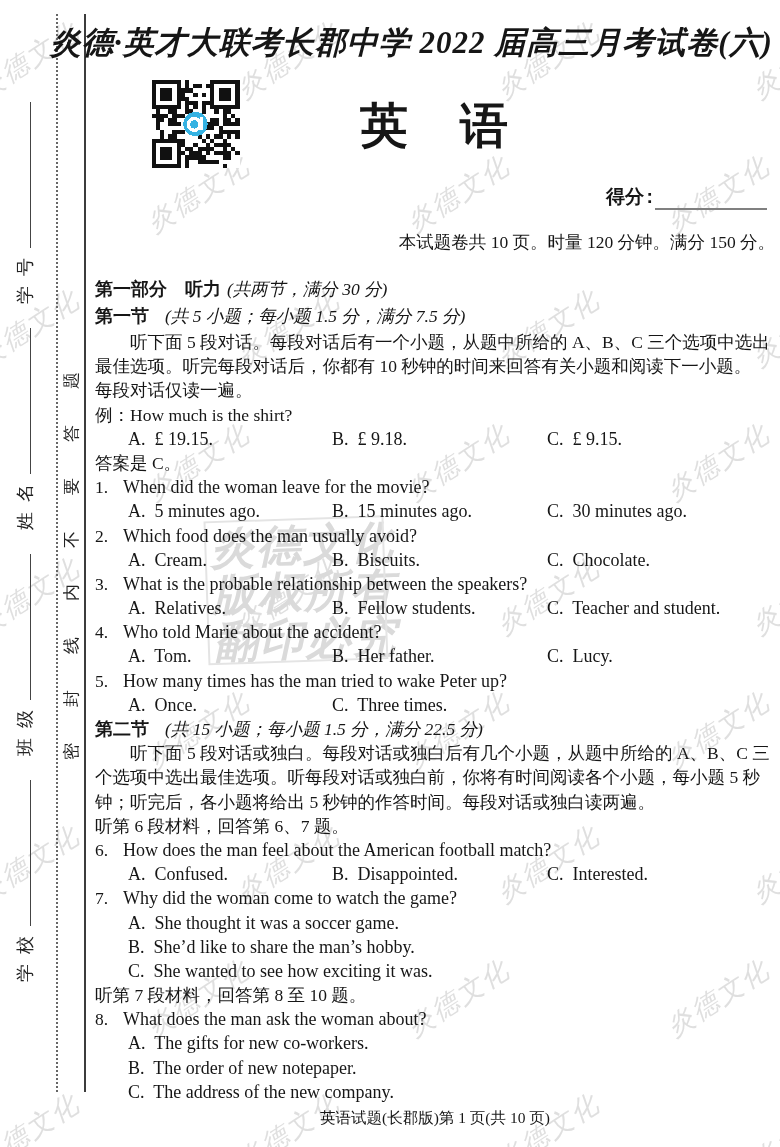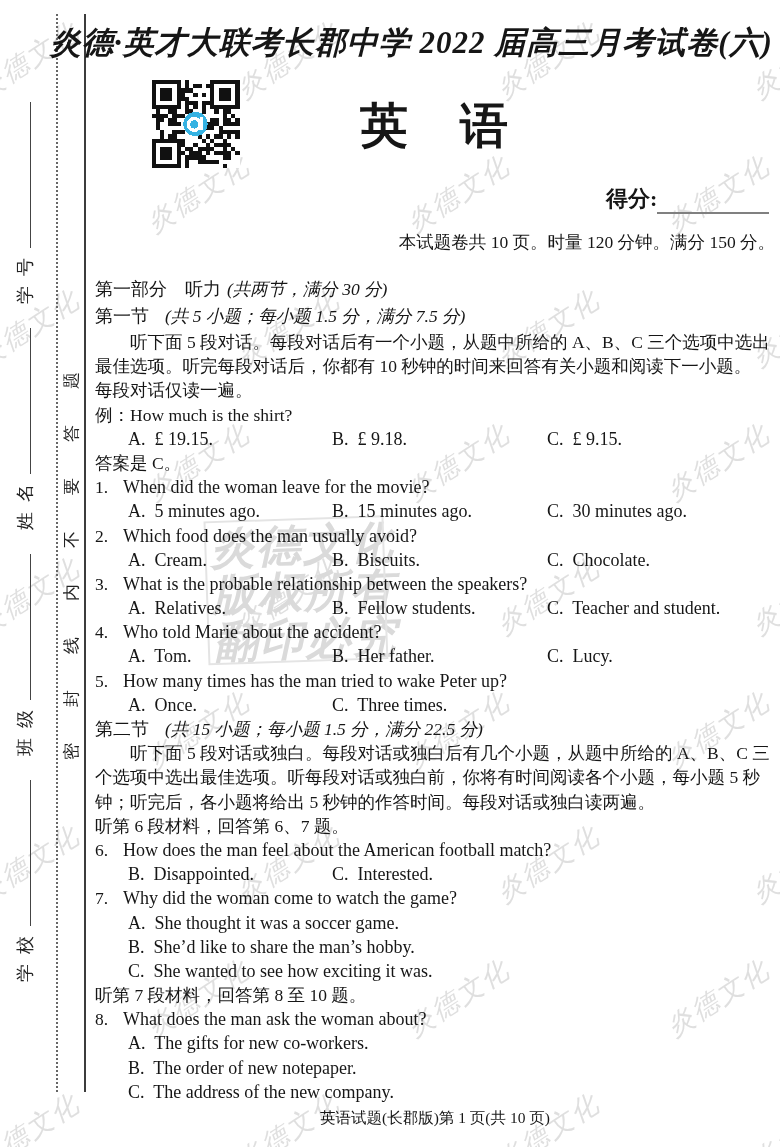--- a/index.html
+++ b/index.html
@@ -24,28 +24,28 @@
   .seal-text{position:absolute;left:60px;top:760px;width:440px;z-index:2;
       transform:rotate(-90deg);transform-origin:0 0;font-size:17px;letter-spacing:36px;
       white-space:nowrap;color:#222;}
   
   .exam-title{position:absolute;left:50px;top:22px;width:720px;z-index:2;
       font-size:31px;font-weight:bold;font-style:italic;white-space:nowrap;letter-spacing:1px;}
   .qr{position:absolute;left:151px;top:80px;z-index:2;}
   .subject{position:absolute;left:95px;top:94px;width:680px;text-align:center;z-index:2;
       font-size:48px;font-weight:800;letter-spacing:2px;}
   .score{position:absolute;left:606px;top:184px;z-index:2;display:flex;align-items:flex-end;}
-  .score-label{font-family:Liberation Serif, serif;font-weight:bold;font-size:22px;}
+  .score-label{font-family:Liberation Mono, monospace;font-weight:bold;font-size:19px;}
   .score-blank{display:inline-block;width:112px;border-bottom:2px solid #808080;height:17px;}
   .info{position:absolute;left:95px;top:230px;width:680px;text-align:right;z-index:2;font-size:17.5px;}
   
   .content{position:absolute;left:95px;top:276px;width:684px;z-index:2;font-size:17.5px;}
   .line{height:24.2px;line-height:24.2px;white-space:nowrap;}
   .line.head{height:27px;line-height:27px;}
-  .hei{font-family:"Liberation Sans","DejaVu Sans",sans-serif;font-weight:normal;font-size:18px;}
+  .hei{font-family:"Liberation Sans","DejaVu Sans",sans-serif;font-weight:bold;font-size:18px;}
   .kai{font-style:italic;margin-left:6px;}
   .indent{text-indent:35px;}
   .qnum{display:inline-block;width:28px;}
   .qtext{font-size:18px;}
   .opts{display:grid;grid-template-columns:204px 215px auto;padding-left:33px;}
   .opt{white-space:pre;font-size:18px;}
   .stack{padding-left:33px;white-space:pre;font-size:18px;}
   
   .footer{position:absolute;left:95px;top:1108px;width:680px;text-align:center;z-index:2;font-size:15.5px;}
 </style>
@@ -317,20 +317,21 @@
     <div class="line">
       <span class="hei">第二节</span><span class="kai" style="margin-left:16px;">(共 15 小题；每小题 1.5 分，满分 22.5 分)</span>
     </div>
     <div class="line indent">听下面 5 段对话或独白。每段对话或独白后有几个小题，从题中所给的 A、B、C 三</div>
     <div class="line">个选项中选出最佳选项。听每段对话或独白前，你将有时间阅读各个小题，每小题 5 秒</div>
     <div class="line">钟；听完后，各小题将给出 5 秒钟的作答时间。每段对话或独白读两遍。</div>
     <div class="line">听第 6 段材料，回答第 6、7 题。</div>
 
     <div class="line"><span class="qnum">6.</span><span class="qtext">How does the man feel about the American football match?</span></div>
     <div class="line opts">
+      <span class="opt">A.  Confused.</span>
       <span class="opt">B.  Disappointed.</span>
       <span class="opt">C.  Interested.</span>
     </div>
     <div class="line"><span class="qnum">7.</span><span class="qtext">Why did the woman come to watch the game?</span></div>
     <div class="line stack">A.  She thought it was a soccer game.</div>
     <div class="line stack">B.  She’d like to share the man’s hobby.</div>
     <div class="line stack">C.  She wanted to see how exciting it was.</div>
     <div class="line">听第 7 段材料，回答第 8 至 10 题。</div>
     <div class="line"><span class="qnum">8.</span><span class="qtext">What does the man ask the woman about?</span></div>
     <div class="line stack">A.  The gifts for new co-workers.</div>

